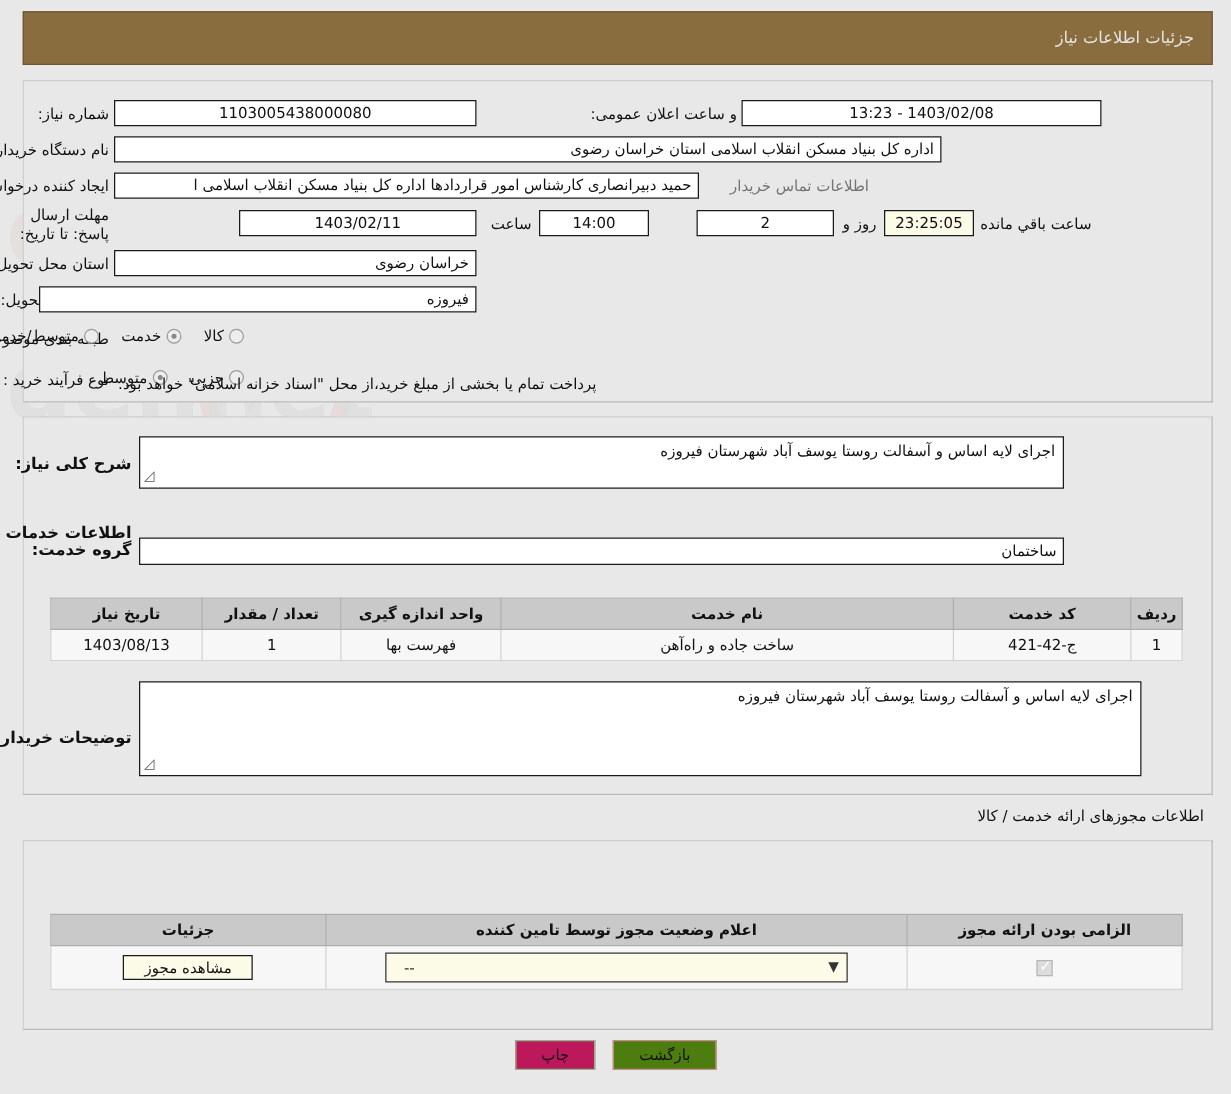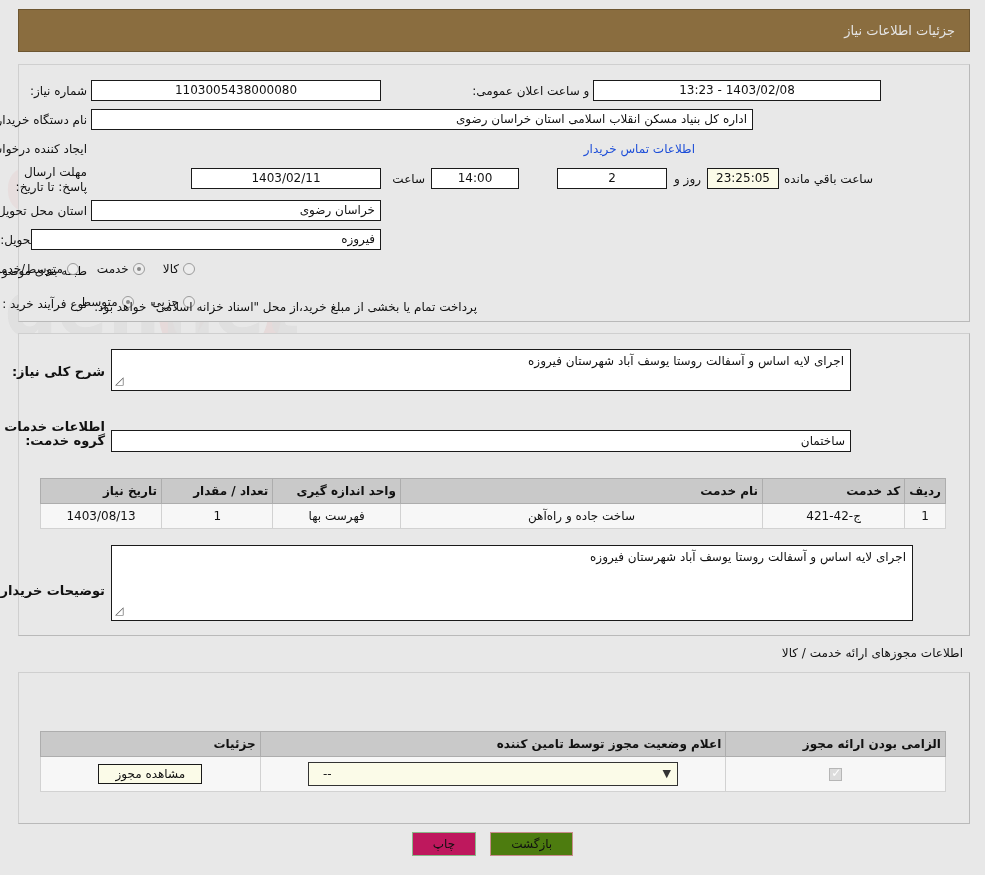--- a/index.html
+++ b/index.html
@@ -101,21 +101,21 @@
     position: absolute;
     z-index: 4;
     font-size: 11px;
     color: #555;
     transform: scaleX(-1);
     pointer-events: none;
   }
 
   .link {
     position: absolute;
-    color: #1d4ed8;
+    color: #737373;
     font-size: 12px;
     text-decoration: none;
     white-space: nowrap;
     z-index: 4;
     cursor: pointer;
   }
 
   
   .radio-row { position: absolute; display: flex; align-items: center; gap: 4px; z-index: 3; }
   .rd {
@@ -156,21 +156,21 @@
     background: #fff;
     font-size: 12px;
   }
   table.grid th {
     background: #c9c9c9;
     border: 1px solid #adadad;
     font-weight: bold;
     font-size: 12px;
     padding: 5px 4px;
     color: #111;
-    text-align: right;
+    text-align: center;
     white-space: nowrap;
   }
   table.grid td {
     background: #f7f7f7;
     border: 1px solid #d2d2d2;
     padding: 5px 4px;
     text-align: center;
     color: #111;
     white-space: nowrap;
   }
@@ -285,20 +285,21 @@
 
   <div class="lbl" style="right:898px; top:84px;">شماره نیاز:</div>
   <div class="fld" style="right:604px; top:80px; width:290px;">1103005438000080</div>
   <div class="lbl" style="right:368px; top:84px;">تاریخ و ساعت اعلان عمومی:</div>
   <div class="fld" style="right:104px; top:80px; width:288px;">1403/02/08 - 13:23</div>
 
   <div class="lbl" style="right:898px; top:113px;">نام دستگاه خریدار:</div>
   <div class="fld rt" style="right:232px; top:109px; width:662px;">اداره کل بنیاد مسکن انقلاب اسلامی استان خراسان رضوی</div>
 
   <div class="lbl" style="right:898px; top:142px;">ایجاد کننده درخواست:</div>
+  <div class="fld rt" style="right:426px; top:138px; width:468px;">حمید دبیرانصاری کارشناس امور قراردادها اداره کل بنیاد مسکن انقلاب اسلامی ا</div>
   <a class="link" style="right:290px; top:142px;">اطلاعات تماس خریدار</a>
 
   <div class="lbl" style="right:898px; top:165px; width:74px; white-space:normal; text-align:right; line-height:15px;">مهلت ارسال پاسخ: تا تاریخ:</div>
   <div class="fld" style="right:604px; top:168px; width:190px;">1403/02/11</div>
   <div class="lbl" style="right:560px; top:172px;">ساعت</div>
   <div class="fld" style="right:466px; top:168px; width:88px;">14:00</div>
   <div class="fld" style="right:318px; top:168px; width:110px;">2</div>
   <div class="lbl" style="right:284px; top:172px;">روز و</div>
   <div class="fld cream" style="right:206px; top:168px; width:72px;">23:25:05</div>
   <div class="lbl" style="right:112px; top:172px;">ساعت باقي مانده</div>

